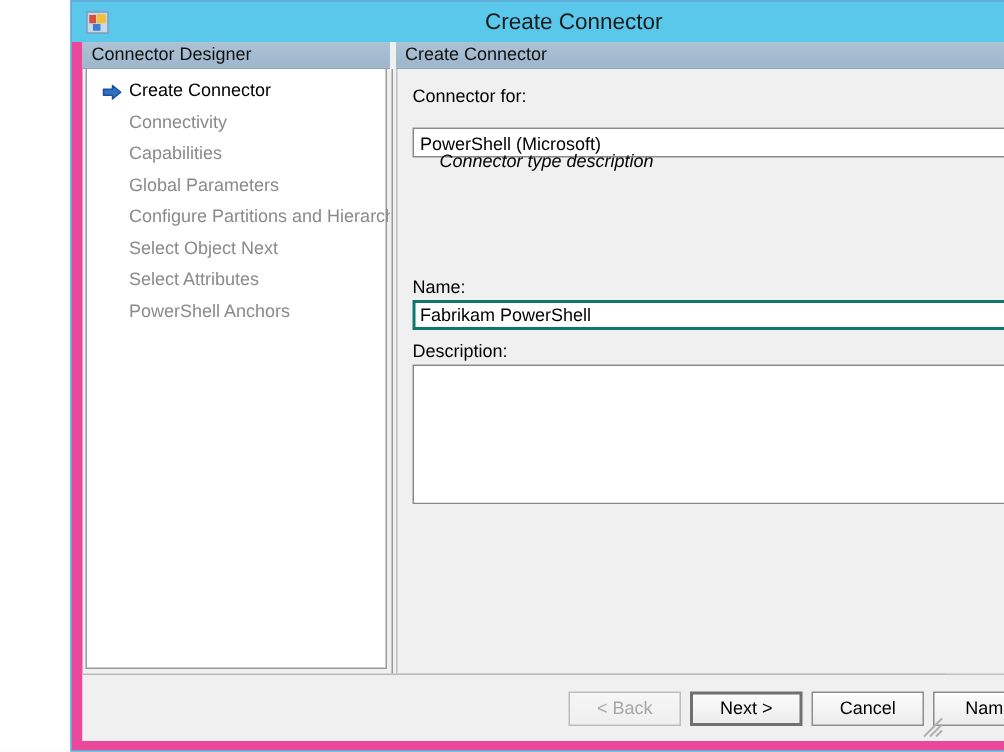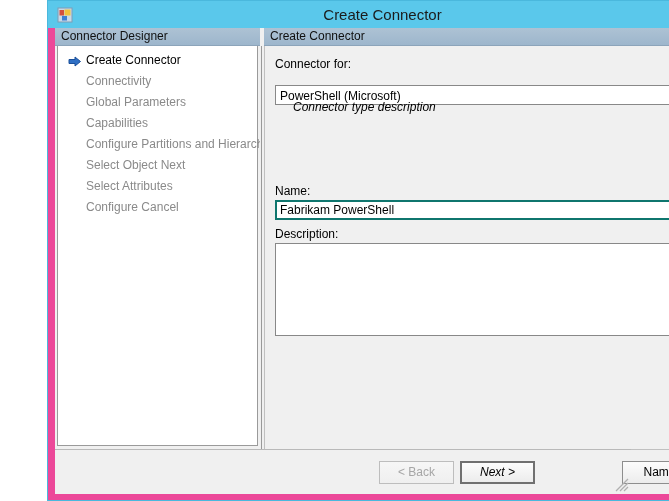--- a/index.html
+++ b/index.html
@@ -313,21 +313,20 @@
   }
   .dlg-button.disabled {
     color: #a6a6a6;
     border-color: #bdbdbd;
     background: linear-gradient(#f6f6f6, #efefef);
     cursor: default;
   }
   .dlg-button.default {
     border: 2px solid #707070;
     line-height: 19px;
-    font-style: italic;
   }
   .grip {
     position: absolute;
     right: 2px; bottom: 2px;
     width: 14px; height: 14px;
   }
 </style>
 </head>
 <body>
 
@@ -358,36 +357,36 @@
               <path d="M1 4.5 H7 V2 L12.5 6.5 L7 11 V8.5 H1 Z" fill="#2f6fc4" stroke="#1b4f99" stroke-width="1" stroke-linejoin="round"></path>
             </svg>
           </span>
           <span>Create Connector</span>
         </div>
 
         <div class="tree-item">
           <span>Connectivity</span>
         </div>
         <div class="tree-item">
+          <span>Capabilities</span>
+        </div>
+        <div class="tree-item">
           <span>Global Parameters</span>
         </div>
         <div class="tree-item">
-          <span>Capabilities</span>
-        </div>
-        <div class="tree-item">
           <span>Configure Partitions and Hierarchies</span>
         </div>
         <div class="tree-item">
           <span>Select Object Next</span>
         </div>
         <div class="tree-item">
           <span>Select Attributes</span>
         </div>
         <div class="tree-item">
-          <span>Configure Cancel</span>
+          <span>PowerShell Anchors</span>
         </div>
 
       </div>
     </div>
 
     <div class="splitter"></div>
 
     <div class="right-pane">
       <div class="pane-header">Create Connector</div>
 
@@ -430,20 +429,21 @@
             </div>
           </div>
         </div>
 
       </div>
     </div>
 
     <div class="button-bar">
       <div class="dlg-button disabled" style="left:324px;">&lt;  Back</div>
       <div class="dlg-button default" style="left:405px;">Next  &gt;</div>
+      <div class="dlg-button" style="left:486px;">Cancel</div>
       <div class="dlg-button" style="left:567px;">Name</div>
       <span class="grip">
         <svg width="14" height="14" viewBox="0 0 14 14">
           <path d="M13 5 L5 13 M13 9 L9 13 M13 1 L1 13" stroke="#b0b0b0" stroke-width="1.3" fill="none"></path>
         </svg>
       </span>
     </div>
 
   </div>
 </div>

